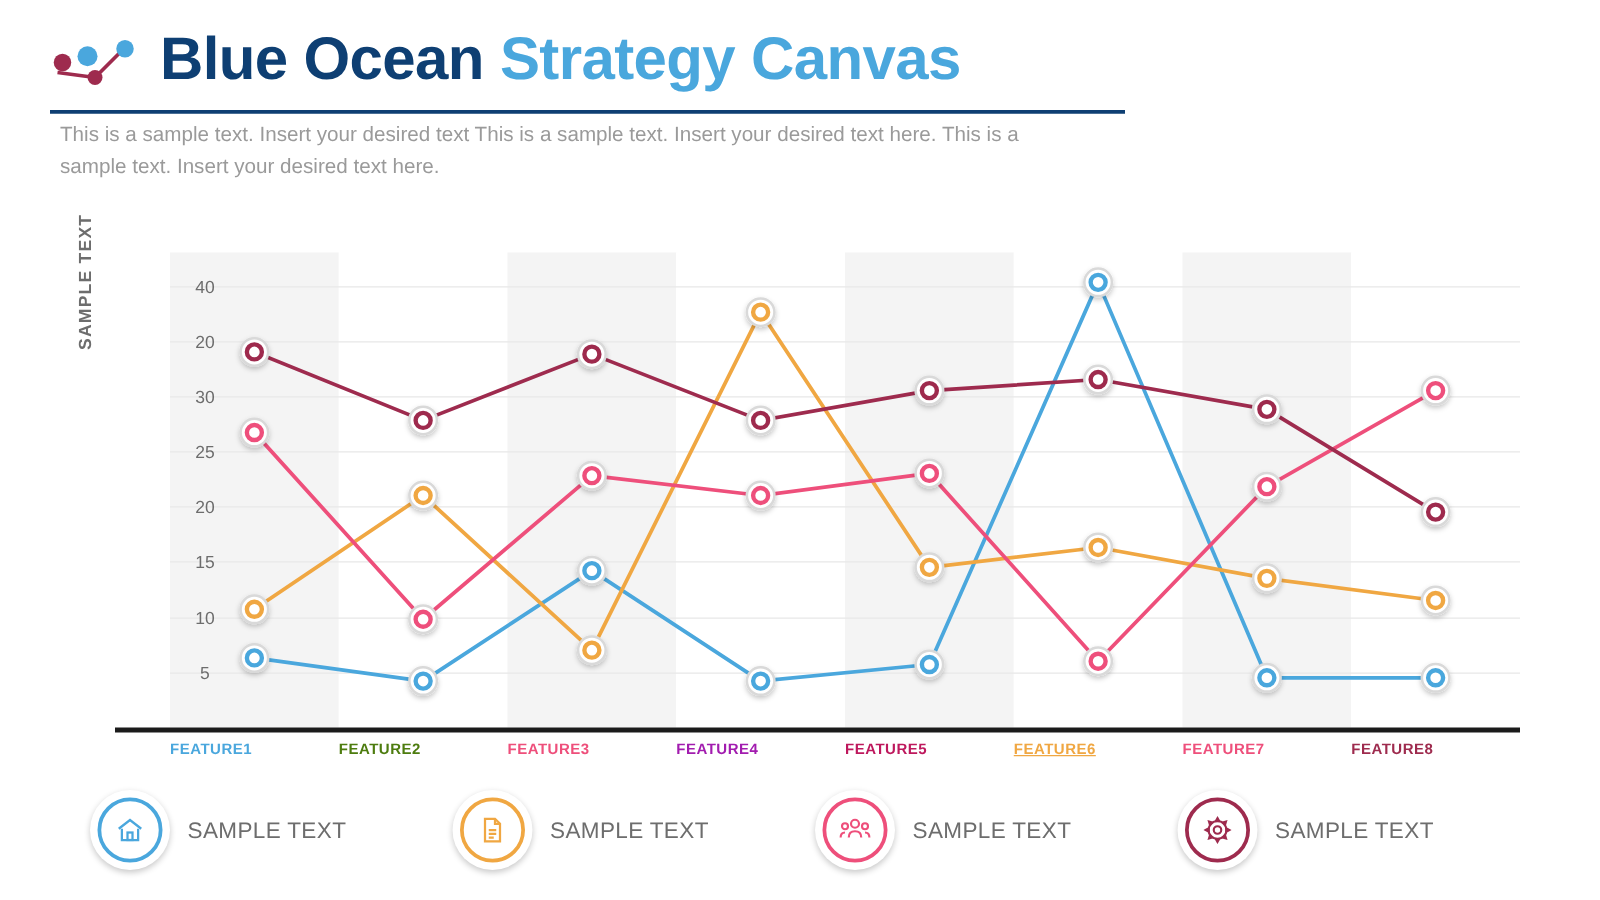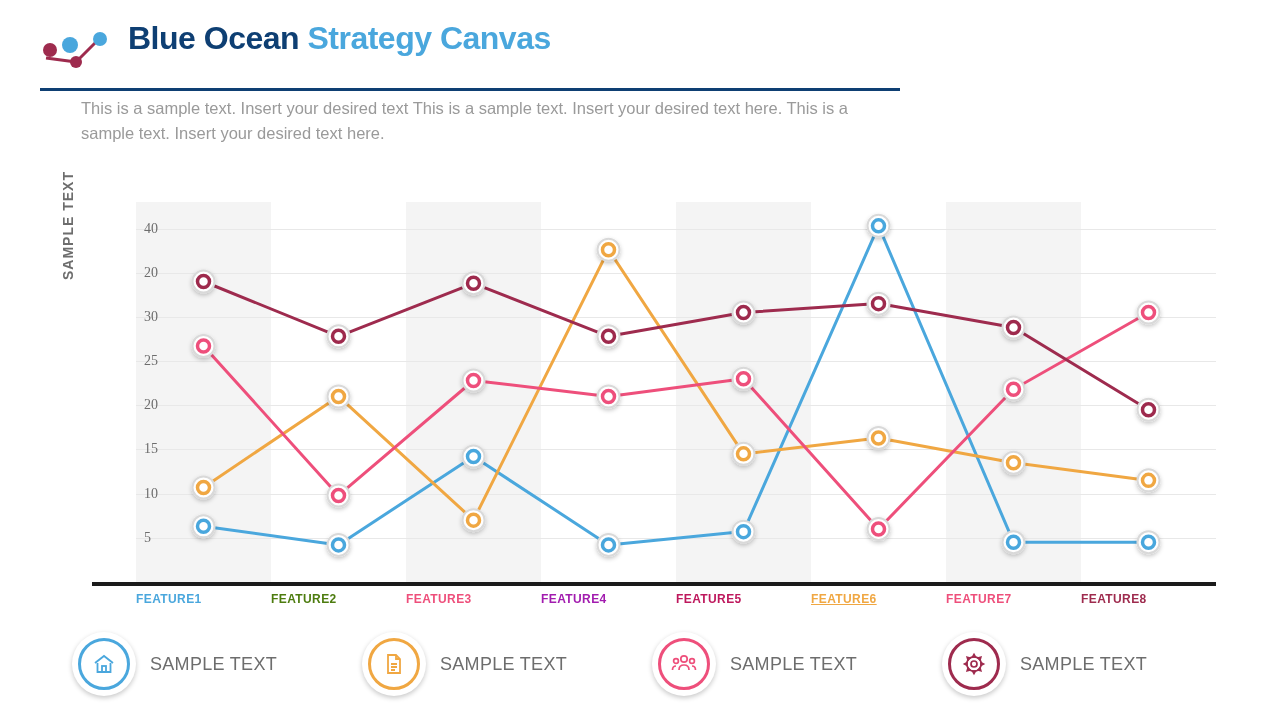--- a/index.html
+++ b/index.html
@@ -2,38 +2,38 @@
 <html><head>
 <meta charset="utf-8">
 <style>
   html,body{margin:0;padding:0;}
   body{width:1280px;height:720px;background:#ffffff;font-family:"Liberation Sans",sans-serif;overflow:hidden;}
 
   .page{position:relative;width:1280px;height:720px;}
 
   
   .logo{position:absolute;left:40px;top:28px;width:80px;height:42px;}
-  .title{position:absolute;left:128px;top:20px;font-size:32px;font-weight:bold;letter-spacing:-0.5px;white-space:nowrap;}
+  .title{position:absolute;left:128px;top:20px;font-size:48px;font-weight:bold;letter-spacing:-0.5px;white-space:nowrap;}
   .title .t1{color:#0e3f73;}
   .title .t2{color:#4aa7dd;}
   .rule{position:absolute;left:40px;top:88px;width:860px;height:3px;background:#0e3f73;}
-  .subtitle{position:absolute;left:48px;top:96px;width:820px;font-size:16.5px;line-height:25px;color:#9a9a9a;margin-left:33px;}
+  .subtitle{position:absolute;left:48px;top:96px;width:820px;font-size:16.5px;line-height:25px;color:#9a9a9a;}
   .ylabel{position:absolute;left:60px;top:280px;width:20px;transform:rotate(-90deg);transform-origin:left top;
           font-size:14px;font-weight:bold;letter-spacing:1px;color:#6d6d6d;white-space:nowrap;}
 
   .plot{position:absolute;left:136px;top:202px;width:1080px;height:380px;}
   .bandwrap{position:absolute;inset:0;display:flex;}
   .band{flex:1 1 0;height:100%;}
   .band.alt{background:#f4f4f4;}
   .band.plain{background:#ffffff;}
 
   .gridlines{position:absolute;inset:0;}
   .gl{position:absolute;left:0;right:0;height:1px;background:#e8e8e8;}
 
-  .ytick{position:absolute;right:1096px;transform:translateY(-50%);font-size:14px;color:#6d6d6d;text-align:left;width:40px;font-family:Liberation Serif, serif;}
+  .ytick{position:absolute;right:1096px;transform:translateY(-50%);font-size:14px;color:#6d6d6d;text-align:center;width:40px;}
 
   svg.lines{position:absolute;left:0;top:0;width:1080px;height:380px;overflow:visible;}
 
   .axis{position:absolute;left:92px;top:582px;width:1124px;height:4px;background:#1b1b1b;}
 
   .xlabels{position:absolute;left:136px;top:592px;width:1080px;display:flex;}
   .xlabels div{flex:1 1 0;text-align:left;font-size:12px;font-weight:bold;letter-spacing:0.4px;}
 
   
   .legend{position:absolute;left:72px;top:632px;width:1160px;display:flex;}

